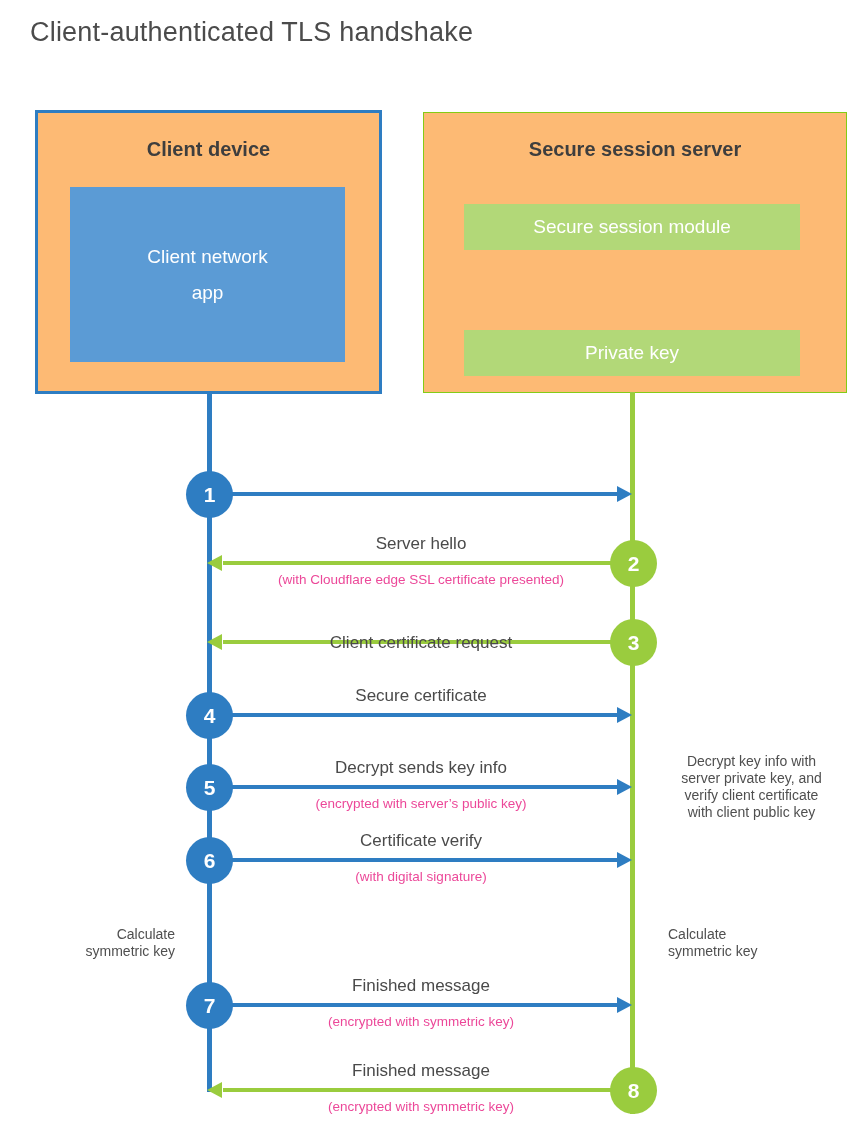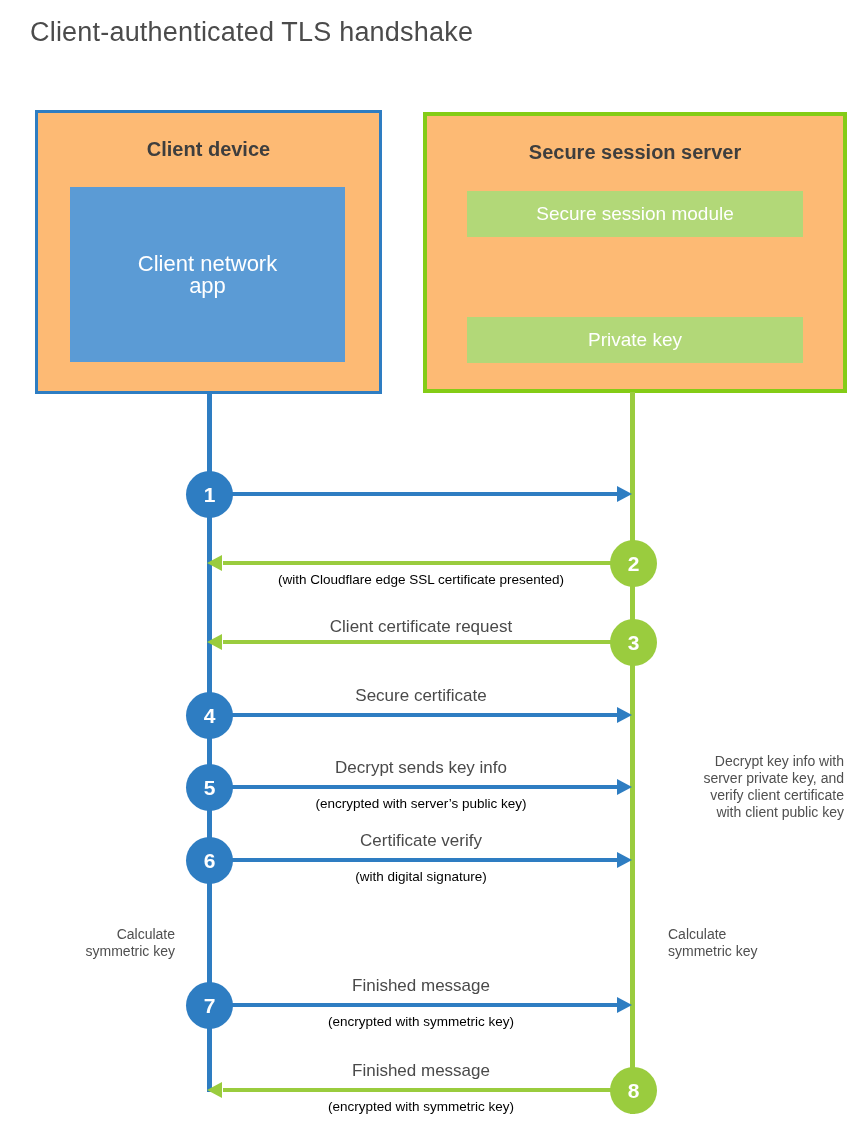--- a/index.html
+++ b/index.html
@@ -8,33 +8,33 @@
     font-family:Liberation Sans, sans-serif;
   }
   
   .page-title{
     position:absolute;left:30px;top:17px;font-size:27px;font-weight:300;
     color:#4b4b4b;letter-spacing:0.2px;
   }
   
   .actor-box{position:absolute;box-sizing:border-box;background:#fdba74;}
   .actor-box.client{left:35px;top:110px;width:347px;height:284px;border:3px solid #2e7dc2;}
-  .actor-box.server{left:423px;top:112px;width:424px;height:281px;border:4px solid #84cc16;}
+  .actor-box.server{left:423px;top:112px;width:424px;height:281px;border:1px solid #84cc16;}
   .actor-title{
     display:block;text-align:center;margin-top:25px;font-size:20px;font-weight:700;color:#3e3e3e;
   }
   .app-rect{
     position:absolute;left:32px;top:74px;width:275px;height:175px;background:#5b9bd5;
     display:flex;align-items:center;justify-content:center;text-align:center;
-    color:#ffffff;font-size:22px;line-height:22px;white-space:pre-line;
+    color:#ffffff;font-size:19px;line-height:36px;white-space:pre-line;
   }
   .srv-bar{
     position:absolute;left:40px;width:336px;height:46px;background:#b2d878;
     display:flex;align-items:center;justify-content:center;
-    color:#ffffff;font-size:19px;
+    color:#ffffff;font-size:19px;margin-top:16px;
   }
   
   .vline{position:absolute;width:5px;}
   .vline.blue{background:#2e7dc2;left:207px;top:393px;height:699px;}
   .vline.green{background:#9acc3e;left:630px;top:392px;height:722px;}
   
   .hline{position:absolute;height:4px;}
   .hline.blue{background:#2e7dc2;left:209px;width:409px;}
   .hline.green{background:#9acc3e;left:223px;width:410px;}
   .head{position:absolute;width:0;height:0;border-top:8px solid transparent;border-bottom:8px solid transparent;}
@@ -48,27 +48,27 @@
   }
   .badge.blue{background:#2e7dc2;left:186px;}
   .badge.green{background:#9acc3e;left:610px;}
   
   .arrow-label{
     position:absolute;left:209px;width:424px;text-align:center;
     font-size:17px;color:#4a4a4a;
   }
   .arrow-sub{
     position:absolute;left:209px;width:424px;text-align:center;
-    font-size:13.5px;color:#000000;
+    font-size:13.5px;color:#ec4899;
   }
   
   .side-note{
     position:absolute;font-size:14px;line-height:17px;color:#4f4f4f;white-space:pre-line;
   }
-  .side-note.decrypt{left:659px;top:753px;width:185px;text-align:right;}
+  .side-note.decrypt{left:659px;top:753px;width:185px;text-align:center;}
   .side-note.calc-left{left:40px;top:926px;width:135px;text-align:right;}
   .side-note.calc-right{left:668px;top:926px;width:135px;text-align:left;}
 </style>
 </head>
 <body>
 
 <div id="canvas">
 
   <div class="page-title">Client-authenticated TLS handshake</div>
 
@@ -91,28 +91,29 @@
   <div class="head right" style="top:486px"></div>
   <div class="badge blue" style="top:471px">
       <span>1</span>
     </div>
 
   <div class="hline green" style="top:561px"></div>
   <div class="head left" style="top:555px"></div>
   <div class="badge green" style="top:540px">
       <span>2</span>
     </div>
+  <div class="arrow-label" style="top:534px">Server hello</div>
   <div class="arrow-sub" style="top:572px">(with Cloudflare edge SSL certificate presented)</div>
 
   <div class="hline green" style="top:640px"></div>
   <div class="head left" style="top:634px"></div>
   <div class="badge green" style="top:619px">
       <span>3</span>
     </div>
-  <div class="arrow-label" style="top:617px">Client certificate request</div>
+  <div class="arrow-label" style="top:633px">Client certificate request</div>
 
   <div class="hline blue" style="top:713px"></div>
   <div class="head right" style="top:707px"></div>
   <div class="badge blue" style="top:692px">
       <span>4</span>
     </div>
   <div class="arrow-label" style="top:686px">Secure certificate</div>
 
   <div class="hline blue" style="top:785px"></div>
   <div class="head right" style="top:779px"></div>

